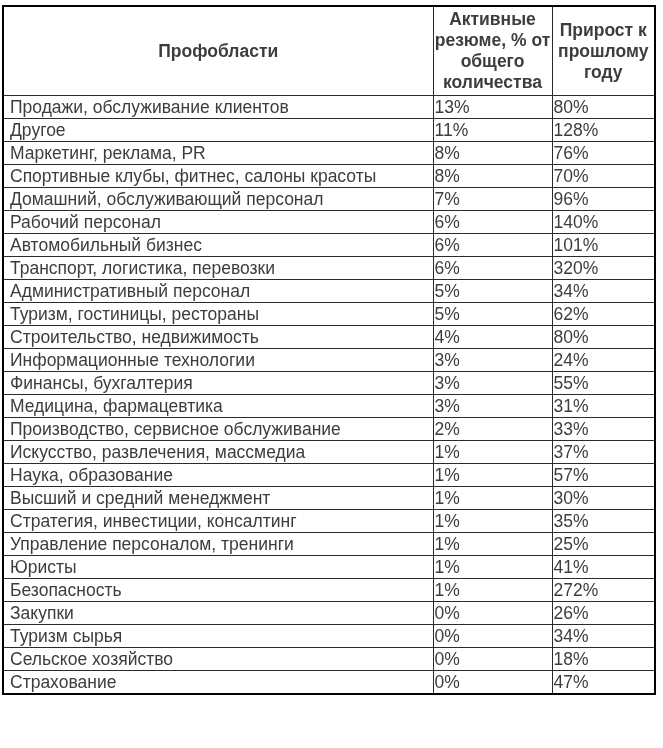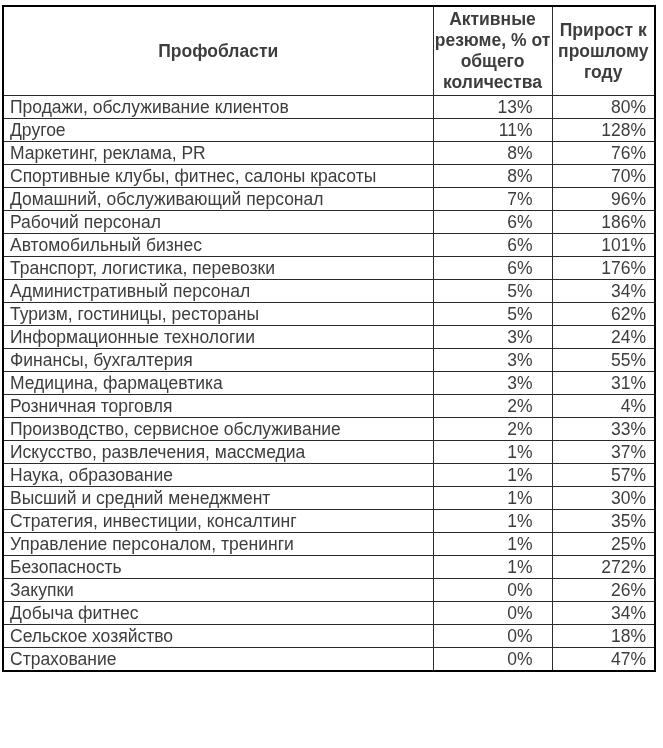--- a/index.html
+++ b/index.html
@@ -40,21 +40,20 @@
     vertical-align: middle;
     white-space: nowrap;
   }
   td.cell-area {
     text-align: left;
     padding-left: 6px;
     padding-right: 4px;
     margin-left: 12px;
   }
   td.cell-num {
-    text-align: right;
     padding-right: 19px;
   }
   td.cell-num.growth {
     padding-right: 8px;
   }
 </style>
 </head>
 <body>
 
 <table class="data-table">
@@ -92,63 +91,63 @@
         <td class="cell-num growth">70%</td>
       </tr>
       <tr>
         <td class="cell-area">Домашний, обслуживающий персонал</td>
         <td class="cell-num">7%</td>
         <td class="cell-num growth">96%</td>
       </tr>
       <tr>
         <td class="cell-area">Рабочий персонал</td>
         <td class="cell-num">6%</td>
-        <td class="cell-num growth">186%</td>
+        <td class="cell-num growth">140%</td>
       </tr>
       <tr>
         <td class="cell-area">Автомобильный бизнес</td>
         <td class="cell-num">6%</td>
         <td class="cell-num growth">101%</td>
       </tr>
       <tr>
         <td class="cell-area">Транспорт, логистика, перевозки</td>
         <td class="cell-num">6%</td>
-        <td class="cell-num growth">176%</td>
+        <td class="cell-num growth">320%</td>
       </tr>
       <tr>
         <td class="cell-area">Административный персонал</td>
         <td class="cell-num">5%</td>
         <td class="cell-num growth">34%</td>
       </tr>
       <tr>
         <td class="cell-area">Туризм, гостиницы, рестораны</td>
         <td class="cell-num">5%</td>
         <td class="cell-num growth">62%</td>
       </tr>
       <tr>
+        <td class="cell-area">Строительство, недвижимость</td>
+        <td class="cell-num">4%</td>
+        <td class="cell-num growth">80%</td>
+      </tr>
+      <tr>
         <td class="cell-area">Информационные технологии</td>
         <td class="cell-num">3%</td>
         <td class="cell-num growth">24%</td>
       </tr>
       <tr>
         <td class="cell-area">Финансы, бухгалтерия</td>
         <td class="cell-num">3%</td>
         <td class="cell-num growth">55%</td>
       </tr>
       <tr>
         <td class="cell-area">Медицина, фармацевтика</td>
         <td class="cell-num">3%</td>
         <td class="cell-num growth">31%</td>
       </tr>
       <tr>
-        <td class="cell-area">Розничная торговля</td>
-        <td class="cell-num">2%</td>
-        <td class="cell-num growth">4%</td>
-      </tr>
-      <tr>
         <td class="cell-area">Производство, сервисное обслуживание</td>
         <td class="cell-num">2%</td>
         <td class="cell-num growth">33%</td>
       </tr>
       <tr>
         <td class="cell-area">Искусство, развлечения, массмедиа</td>
         <td class="cell-num">1%</td>
         <td class="cell-num growth">37%</td>
       </tr>
       <tr>
@@ -165,31 +164,36 @@
         <td class="cell-area">Стратегия, инвестиции, консалтинг</td>
         <td class="cell-num">1%</td>
         <td class="cell-num growth">35%</td>
       </tr>
       <tr>
         <td class="cell-area">Управление персоналом, тренинги</td>
         <td class="cell-num">1%</td>
         <td class="cell-num growth">25%</td>
       </tr>
       <tr>
+        <td class="cell-area">Юристы</td>
+        <td class="cell-num">1%</td>
+        <td class="cell-num growth">41%</td>
+      </tr>
+      <tr>
         <td class="cell-area">Безопасность</td>
         <td class="cell-num">1%</td>
         <td class="cell-num growth">272%</td>
       </tr>
       <tr>
         <td class="cell-area">Закупки</td>
         <td class="cell-num">0%</td>
         <td class="cell-num growth">26%</td>
       </tr>
       <tr>
-        <td class="cell-area">Добыча фитнес</td>
+        <td class="cell-area">Туризм сырья</td>
         <td class="cell-num">0%</td>
         <td class="cell-num growth">34%</td>
       </tr>
       <tr>
         <td class="cell-area">Сельское хозяйство</td>
         <td class="cell-num">0%</td>
         <td class="cell-num growth">18%</td>
       </tr>
       <tr>
         <td class="cell-area">Страхование</td>

